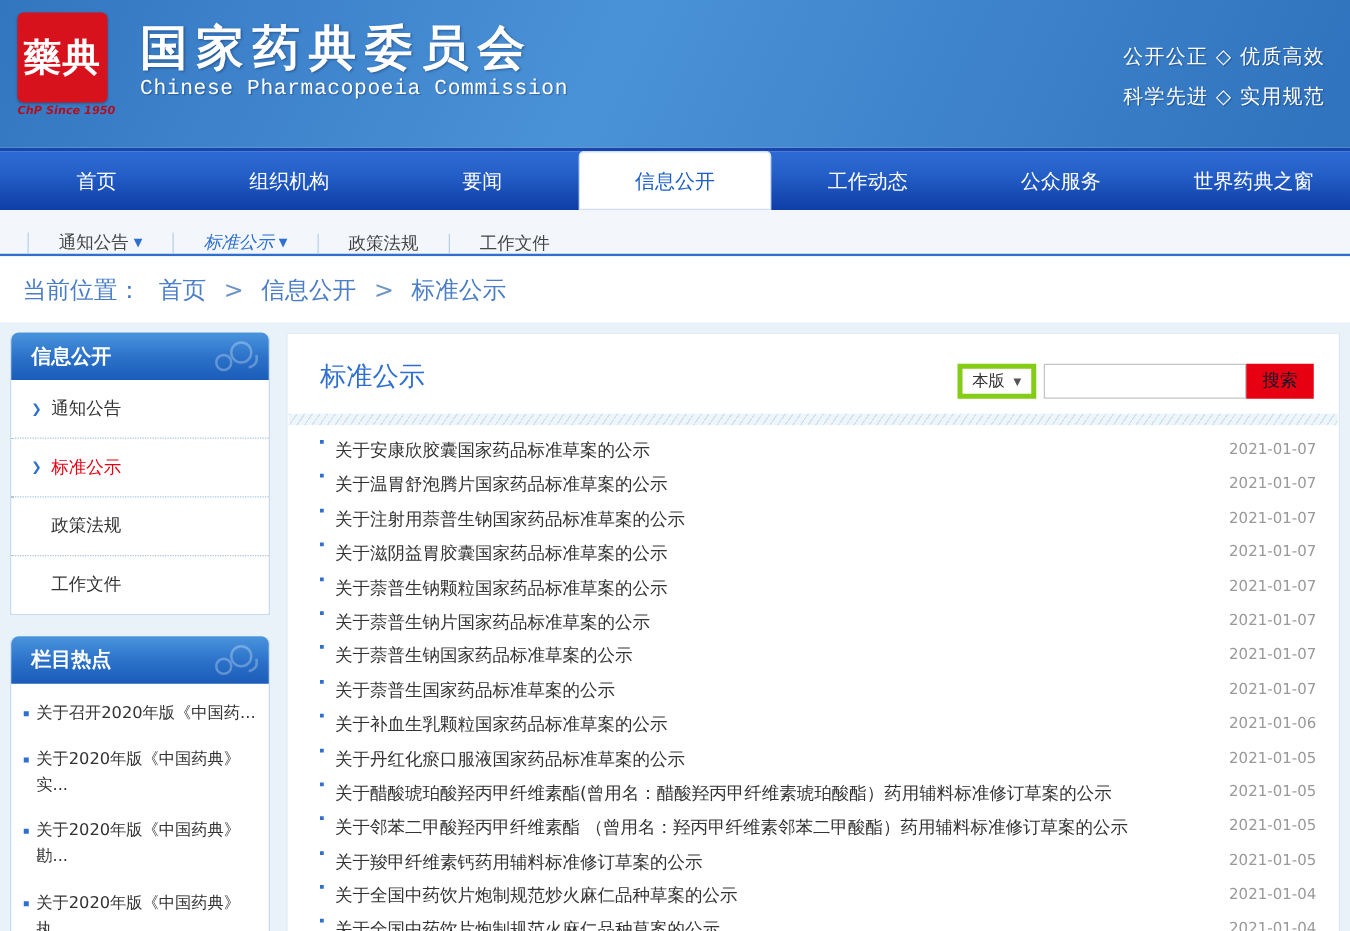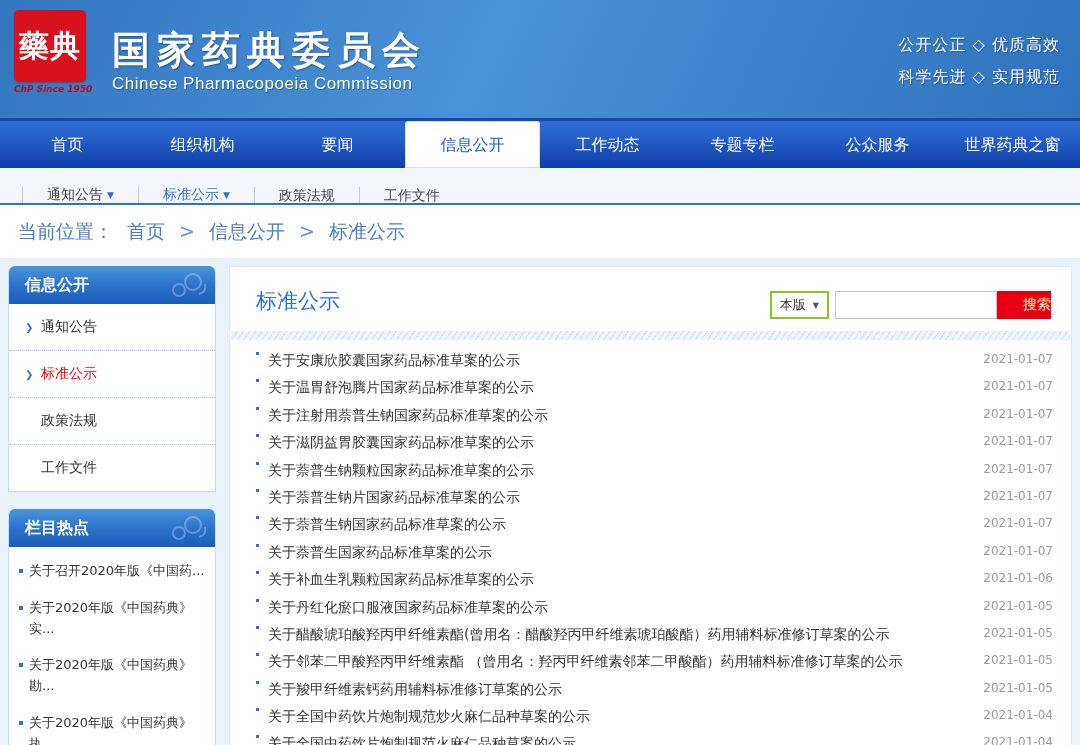--- a/index.html
+++ b/index.html
@@ -6,34 +6,34 @@
   html,body { width:1080px; height:745px; overflow:hidden; }
   body { font-family:"DejaVu Sans","Liberation Sans",sans-serif; background:#e9f1f9; color:#333; }
   a { text-decoration:none; color:inherit; cursor:pointer; }
 
   
   .site-header { height:118px; background:linear-gradient(115deg,#3376c0 0%,#4a92d8 45%,#2f72bd 100%); display:flex; align-items:flex-start; padding:10px 18px 0 14px; position:relative; }
   .logo-wrap { width:84px; flex:0 0 84px; text-align:left; }
   .seal { width:72px; height:72px; background:#d8121d; border-radius:5px; display:flex; align-items:center; justify-content:center; box-shadow:0 1px 2px rgba(0,0,0,.25); }
   .seal-chars { color:#fff; font-family:"DejaVu Serif","Liberation Serif",serif; font-weight:bold; font-size:30px; letter-spacing:1px; }
   .seal-caption { margin-top:2px; color:#b01020; font-size:9px; font-style:italic; font-weight:bold; white-space:nowrap; }
-  .title-block { margin-left:14px; margin-top:20px; color:#fff; }
+  .title-block { margin-left:14px; margin-top:8px; color:#fff; }
   .site-title { font-size:38px; font-weight:bold; letter-spacing:7px; text-shadow:1px 1px 2px rgba(0,0,40,.35); line-height:1.1; }
-  .site-subtitle { font-family:Liberation Sans, sans-serif; font-size:17px; margin-top:2px; letter-spacing:.5px; text-shadow:1px 1px 1px rgba(0,0,40,.3); }
+  .site-subtitle { font-family:Liberation Mono, monospace; font-size:17px; margin-top:2px; letter-spacing:.5px; text-shadow:1px 1px 1px rgba(0,0,40,.3); }
   .slogan { position:absolute; right:20px; top:29px; color:#fff; font-size:16px; text-align:right; line-height:32px; letter-spacing:1px; text-shadow:1px 1px 1px rgba(0,0,40,.3); }
 
   
   .main-nav { height:50px; background:linear-gradient(180deg,#2d6bd4 0%,#2561c9 35%,#0e3da6 100%); border-top:3px solid #1747ae; display:flex; }
   .nav-item { flex:1; text-align:center; line-height:47px; color:#fff; font-size:16px; cursor:pointer; }
   .nav-item.active { background:#fff; color:#1a5ec9; border-radius:4px 4px 0 0; box-shadow:0 0 0 1px #cfe0f2 inset; }
 
   
   .sub-nav { height:37px; background:#f3f7fc; border-bottom:2px solid #2f6fd0; display:flex; align-items:flex-end; padding-left:22px; }
   .subnav-item { font-size:14px; color:#444; padding:0 24px; border-left:1px solid #b9cfe6; line-height:16px; cursor:pointer; white-space:nowrap; }
-  .subnav-item.active { color:#2e6fd0; }
+  .subnav-item.active { color:#2e6fd0;font-style:italic; }
   .subnav-arrow { font-size:9px; color:#2e6fd0; margin-left:4px; vertical-align:1px; }
 
   
   .breadcrumb { background:#fff; padding:14px 0 13px 18px; font-size:19px; color:#4a7ec6; }
   .breadcrumb a { color:#4a7ec6; margin:0 8px; }
   .bc-sep { color:#6d94c4; }
 
   
   .content { display:flex; padding:8px 8px 0 8px; align-items:flex-start; }
 
@@ -48,24 +48,24 @@
   .side-menu-item.active .menu-label { color:#e60012; }
   .hot-list { padding:6px 0; }
   .hot-item { display:flex; padding:8px 4px 8px 10px; font-size:13px; line-height:1.6; color:#333; cursor:pointer; }
   .sq-bullet { width:4px; height:4px; background:#2e6fd0; margin:8px 6px 0 0; flex:0 0 4px; }
 
   
   .main-panel { flex:1; background:#fff; border:1px solid #dce8f3; min-height:620px; }
   .panel-head { display:flex; justify-content:space-between; align-items:flex-start; padding:20px 20px 12px 26px; }
   .panel-title { font-size:21px; color:#2e6fd0; font-weight:normal; }
   .search-bar { display:flex; align-items:center; margin-top:4px; }
-  .edition-select { height:28px; border:2px solid #84cc16; background:#fff; display:flex; align-items:center; padding:0 8px; font-size:13px; color:#333; margin-right:6px; cursor:pointer; }
+  .edition-select { height:28px; border:4px solid #84cc16; background:#fff; display:flex; align-items:center; padding:0 8px; font-size:13px; color:#333; margin-right:6px; cursor:pointer; }
   .select-caret { font-size:8px; color:#555; margin-left:7px; }
   .search-input { height:28px; width:162px; border:1px solid #c4c4c4; padding:0 6px; font-size:13px; outline:none; }
-  .search-btn { height:28px; width:54px; background:#e60012; color:#fef9c3; border:none; font-size:14px; cursor:pointer; margin-left:0;text-align:right; }
+  .search-btn { height:28px; width:54px; background:#e60012; color:#0f172a; border:none; font-size:14px; cursor:pointer; margin-left:0; }
   .hatch { height:9px; margin:0 1px 12px 1px; background:repeating-linear-gradient(125deg,#cfe0f0 0,#cfe0f0 1px,#eef5fb 1px,#eef5fb 5px); }
   .article-list { list-style:none; padding:0 18px 0 26px; }
   .article-row { display:flex; align-items:flex-start; height:27.4px; }
   .article-row .sq-bullet { margin:0 9px 0 0; width:3px; height:3px; flex:0 0 3px; }
   .article-title { flex:1; font-size:14px; color:#333; white-space:nowrap; overflow:hidden; }
   .article-date { font-size:12px; color:#9a9a9a; margin-left:12px; white-space:nowrap; }
 </style>
 </head>
 <body>
 
@@ -85,21 +85,20 @@
     <div>科学先进 ◇ 实用规范</div>
   </div>
 </header>
 
 <nav class="main-nav">
   <div class="nav-item">首页</div>
   <div class="nav-item">组织机构</div>
   <div class="nav-item">要闻</div>
   <div class="nav-item active">信息公开</div>
   <div class="nav-item">工作动态</div>
-  <div class="nav-item">专题专栏</div>
   <div class="nav-item">公众服务</div>
   <div class="nav-item">世界药典之窗</div>
 </nav>
 
 <div class="sub-nav">
   <a class="subnav-item"><span>通知公告</span><span class="subnav-arrow">▼</span></a>
   <a class="subnav-item active"><span>标准公示</span><span class="subnav-arrow">▼</span></a>
   <a class="subnav-item"><span>政策法规</span></a>
   <a class="subnav-item"><span>工作文件</span></a>
 </div>

